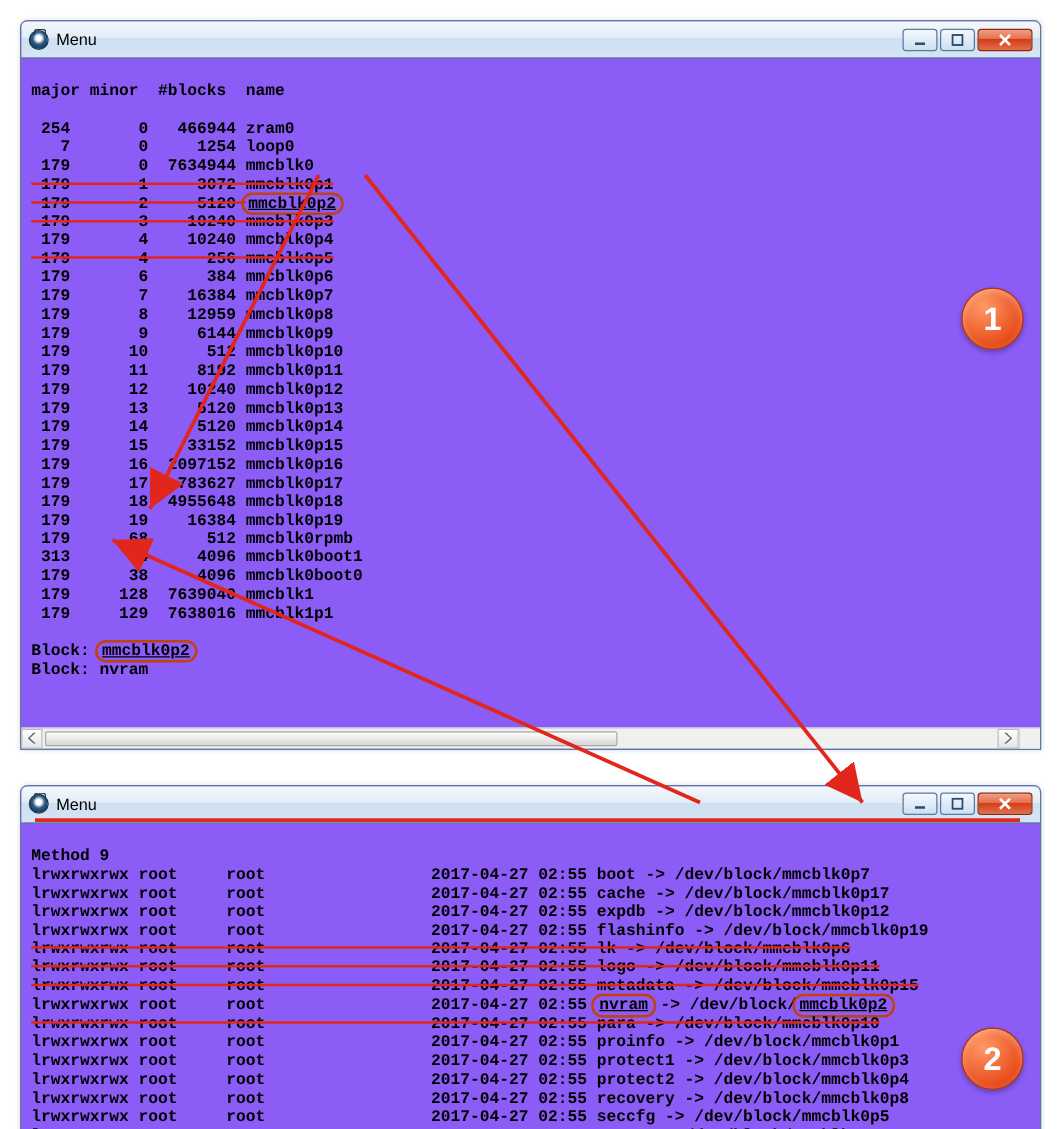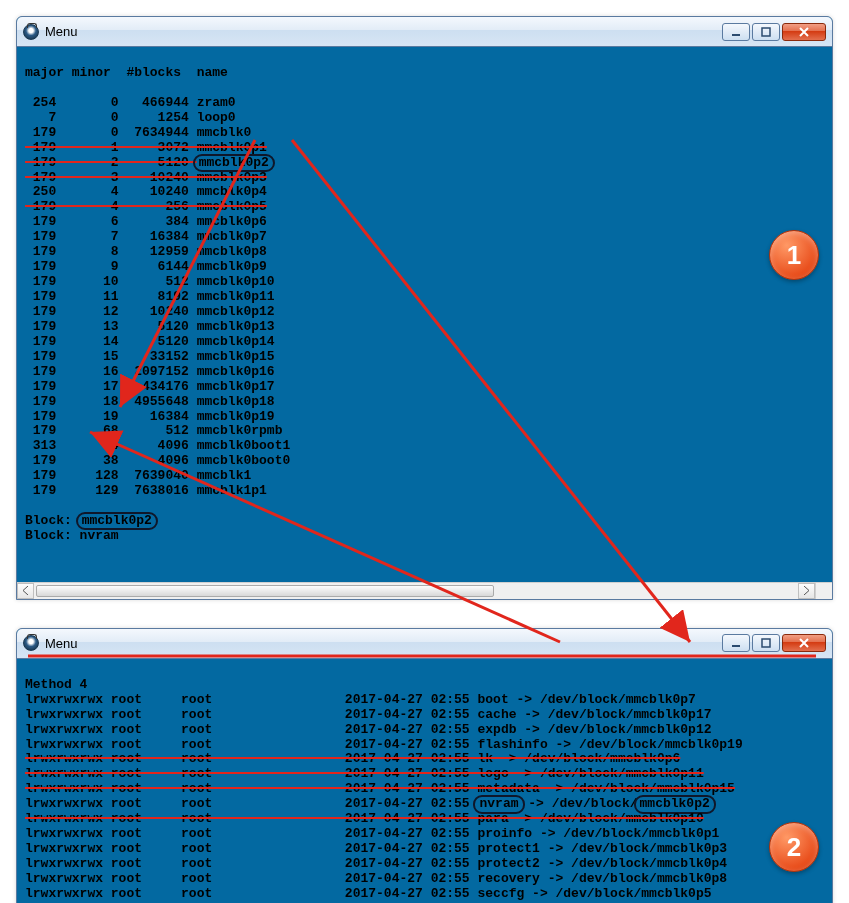--- a/index.html
+++ b/index.html
@@ -8,21 +8,21 @@
     padding: 16px;
     background: #fff;
     font-family: "Courier New", monospace;
     font-size: 13px;
     width: 849px;
     position: relative;
   }
   .window {
     border: 1px solid #5a7aa0;
     border-radius: 6px 6px 0 0;
-    background: #0369a1;
+    background: #8b5cf6;
     margin-bottom: 28px;
     box-shadow: 0 0 4px rgba(0,0,0,0.15);
     overflow: hidden;
   }
   .titlebar {
     background: linear-gradient(to bottom, #f4f8fd 0%, #e2ecf7 45%, #cddff1 46%, #d7e5f4 100%);
     border-bottom: 1px solid #5a7aa0;
     height: 30px;
     display: flex;
     align-items: center;
@@ -98,25 +98,26 @@
   }
   .scroll-h .corner {
     width: 17px;
     background: #f0f0f0;
     border-left: 1px solid #d0d0d0;
   }
 
   .row { white-space: pre; }
   .pill {
     display: inline-block;
-    border: 2px solid #0f172a;
+    border: 2px solid #c2410c;
     border-radius: 9px;
     padding: 0 4px;
     margin: -2px -4px;
     line-height: 1.1;
+    text-decoration: underline;
   }
   .strike {
     text-decoration: line-through;
     text-decoration-color: #e1261c;
     text-decoration-thickness: 2px;
   }
 
   .badge {
     position: absolute;
     width: 50px; height: 50px;
@@ -164,34 +165,34 @@
   </div>
   <div class="content">
 <span class="row">major minor  #blocks  name</span>
 
 <span class="row"> 254       0   466944 zram0</span>
 <span class="row">   7       0     1254 loop0</span>
 <span class="row"> 179       0  7634944 mmcblk0</span>
 <span class="row strike"> 179       1     3072 mmcblk0p1</span>
 <span class="row"><span class="strike"> 179       2     5120 </span><span class="pill">mmcblk0p2</span></span>
 <span class="row strike"> 179       3    10240 mmcblk0p3</span>
-<span class="row"> 250       4    10240 mmcblk0p4</span>
+<span class="row"> 179       4    10240 mmcblk0p4</span>
 <span class="row strike"> 179       4      256 mmcblk0p5</span>
 <span class="row"> 179       6      384 mmcblk0p6</span>
 <span class="row"> 179       7    16384 mmcblk0p7</span>
 <span class="row"> 179       8    12959 mmcblk0p8</span>
 <span class="row"> 179       9     6144 mmcblk0p9</span>
 <span class="row"> 179      10      512 mmcblk0p10</span>
 <span class="row"> 179      11     8192 mmcblk0p11</span>
 <span class="row"> 179      12    10240 mmcblk0p12</span>
 <span class="row"> 179      13     5120 mmcblk0p13</span>
 <span class="row"> 179      14     5120 mmcblk0p14</span>
 <span class="row"> 179      15    33152 mmcblk0p15</span>
 <span class="row"> 179      16  2097152 mmcblk0p16</span>
-<span class="row"> 179      17   434176 mmcblk0p17</span>
+<span class="row"> 179      17   783627 mmcblk0p17</span>
 <span class="row"> 179      18  4955648 mmcblk0p18</span>
 <span class="row"> 179      19    16384 mmcblk0p19</span>
 <span class="row"> 179      68      512 mmcblk0rpmb</span>
 <span class="row"> 313      64     4096 mmcblk0boot1</span>
 <span class="row"> 179      38     4096 mmcblk0boot0</span>
 <span class="row"> 179     128  7639040 mmcblk1</span>
 <span class="row"> 179     129  7638016 mmcblk1p1</span>
 
 <span class="row"><span>Block:</span> <span class="pill">mmcblk0p2</span></span>
 <span class="row">Block: nvram</span>
@@ -231,21 +232,21 @@
           </svg>
       </div>
       <div class="winbtn close">
         <svg width="12" height="10">
             <path d="M2 1 L10 9 M10 1 L2 9" stroke="#fff" stroke-width="2"></path>
           </svg>
       </div>
     </div>
   </div>
   <div class="content">
-<span class="row">Method 4</span>
+<span class="row">Method 9</span>
 <span class="row">lrwxrwxrwx root     root                 2017-04-27 02:55 boot -&gt; /dev/block/mmcblk0p7</span>
 <span class="row">lrwxrwxrwx root     root                 2017-04-27 02:55 cache -&gt; /dev/block/mmcblk0p17</span>
 <span class="row">lrwxrwxrwx root     root                 2017-04-27 02:55 expdb -&gt; /dev/block/mmcblk0p12</span>
 <span class="row">lrwxrwxrwx root     root                 2017-04-27 02:55 flashinfo -&gt; /dev/block/mmcblk0p19</span>
 <span class="row strike">lrwxrwxrwx root     root                 2017-04-27 02:55 lk -&gt; /dev/block/mmcblk0p6</span>
 <span class="row strike">lrwxrwxrwx root     root                 2017-04-27 02:55 logo -&gt; /dev/block/mmcblk0p11</span>
 <span class="row strike">lrwxrwxrwx root     root                 2017-04-27 02:55 metadata -&gt; /dev/block/mmcblk0p15</span>
 <span class="row">lrwxrwxrwx root     root                 2017-04-27 02:55 <span class="pill">nvram</span> -&gt; /dev/block/<span class="pill">mmcblk0p2</span></span>
 <span class="row strike">lrwxrwxrwx root     root                 2017-04-27 02:55 para -&gt; /dev/block/mmcblk0p10</span>
 <span class="row">lrwxrwxrwx root     root                 2017-04-27 02:55 proinfo -&gt; /dev/block/mmcblk0p1</span>

